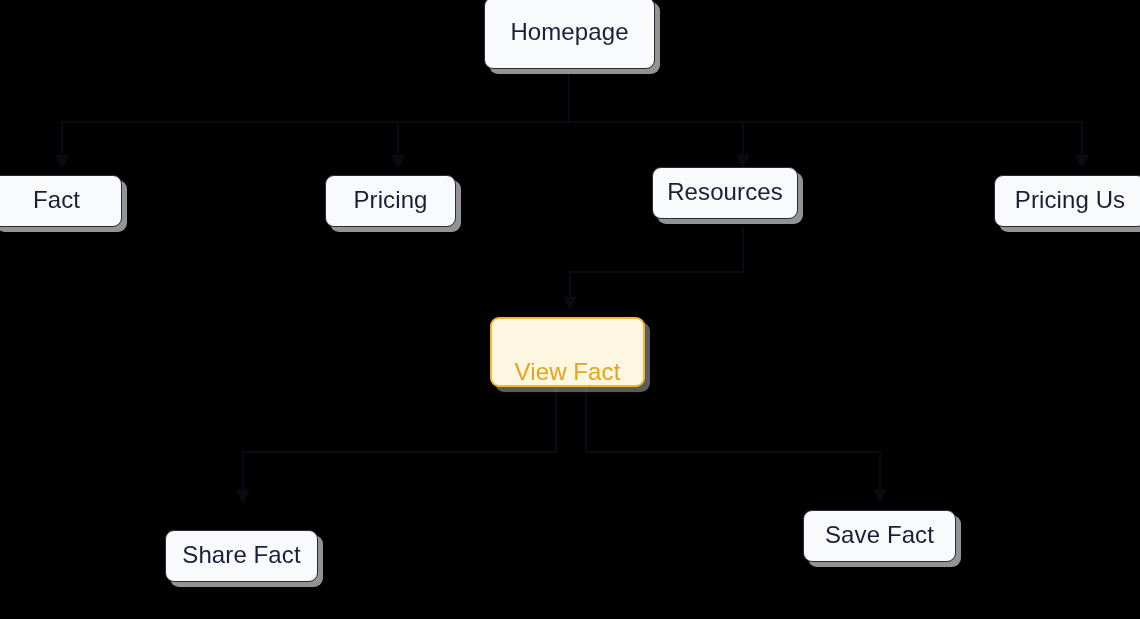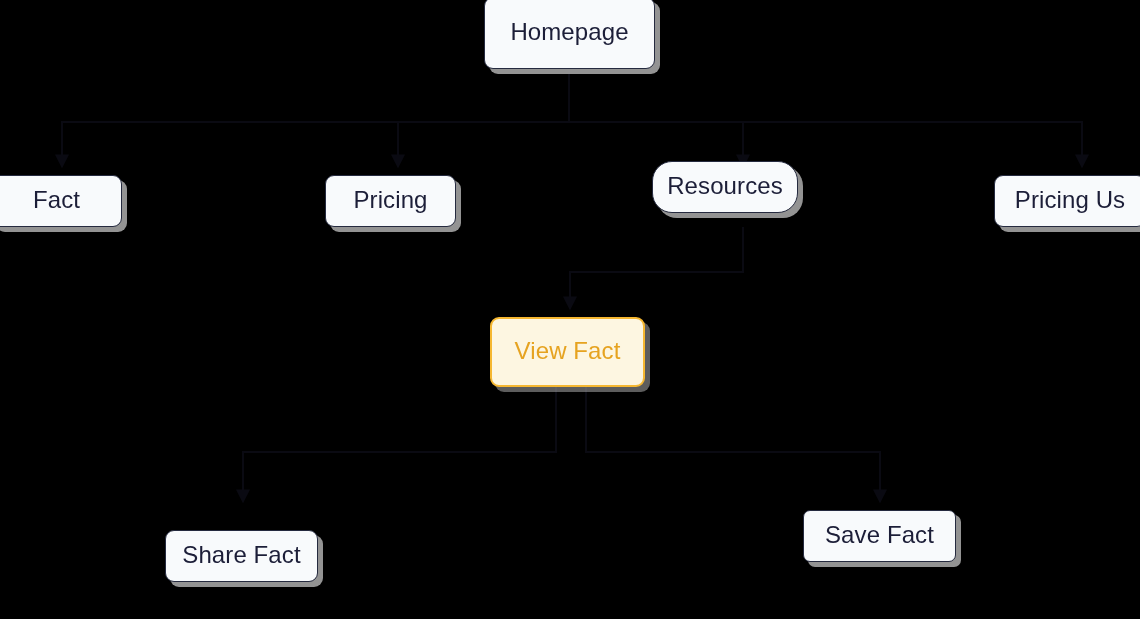--- a/index.html
+++ b/index.html
@@ -43,20 +43,21 @@
     background: #f8fafc;
     border: 1.6px solid #252a3f;
     color: #1c1e38;
     box-shadow: 5px 5px 0 0 rgba(160,160,160,0.92);
   }
   .node.highlight {
     background: #fdf6e1;
     border: 2px solid #f5b731;
     color: #e6a320;
     box-shadow: 5px 5px 0 0 rgba(170,170,170,0.55);
+    align-items: flex-end;
   }
   .node .label {
     display: block;
     transform: translateY(-1px);
   }
 </style>
 </head>
 <body>
 
 <div id="diagram">
@@ -83,33 +84,33 @@
   </div>
 
   <div class="node plain" style="left: -9px; top: 175px; width: 131px; height: 52px;">
     <span class="label">Fact</span>
   </div>
 
   <div class="node plain" style="left: 325px; top: 175px; width: 131px; height: 52px;">
     <span class="label">Pricing</span>
   </div>
 
-  <div class="node plain" style="left: 652px; top: 161px; width: 146px; height: 52px; border-radius: 20px;">
+  <div class="node plain" style="left: 652px; top: 167px; width: 146px; height: 52px;">
     <span class="label">Resources</span>
   </div>
 
   <div class="node plain" style="left: 994px; top: 175px; width: 152px; height: 52px;">
     <span class="label">Pricing Us</span>
   </div>
 
   <div class="node highlight" style="left: 490px; top: 317px; width: 155px; height: 70px;">
     <span class="label">View Fact</span>
   </div>
 
   <div class="node plain" style="left: 165px; top: 530px; width: 153px; height: 52px;">
     <span class="label">Share Fact</span>
   </div>
 
-  <div class="node plain" style="left: 803px; top: 510px; width: 153px; height: 52px; border-radius: 7px;">
+  <div class="node plain" style="left: 803px; top: 510px; width: 153px; height: 52px;">
     <span class="label">Save Fact</span>
   </div>
 
 </div>
 
 </body></html>

